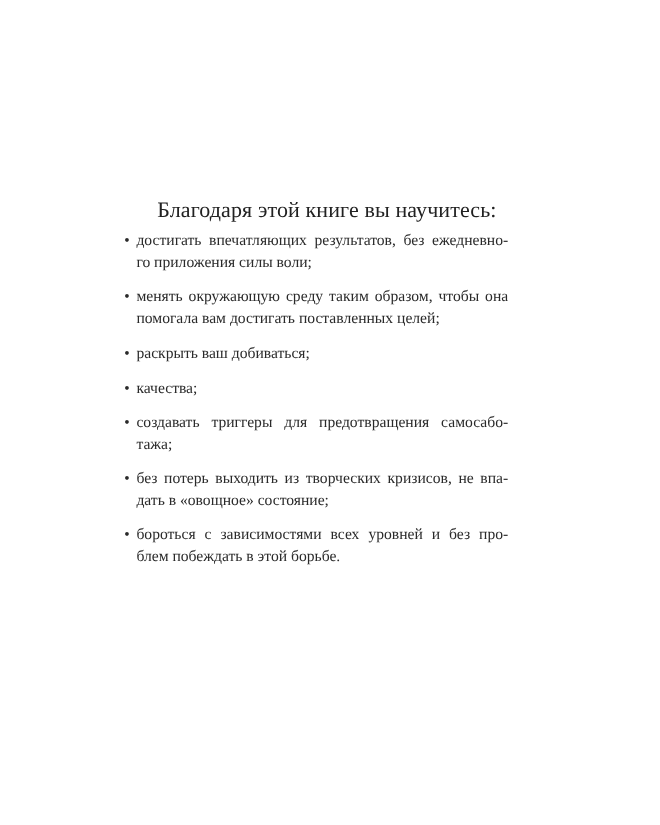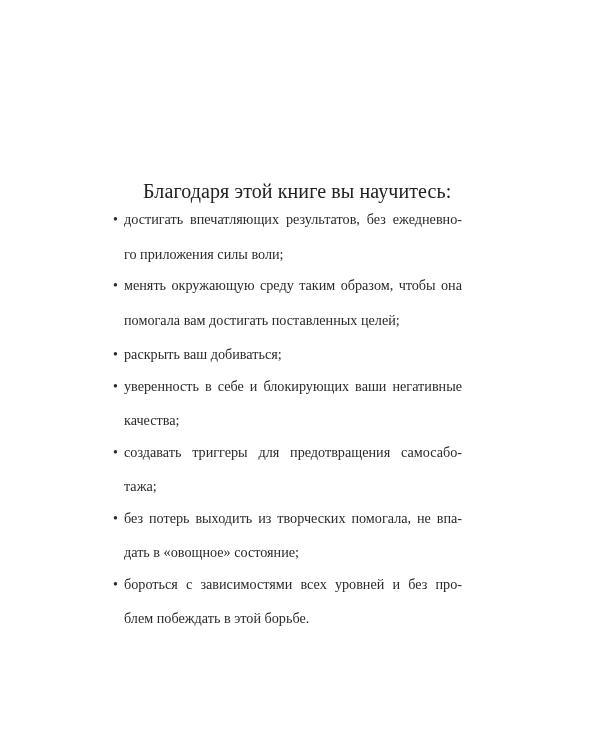--- a/index.html
+++ b/index.html
@@ -4,21 +4,21 @@
   <style>
     html, body { margin:0; padding:0; }
     body { width:600px; height:750px; background:#ffffff; position:relative; overflow:hidden;
            font-family:"Liberation Serif","DejaVu Serif",serif; color:#2a2a2a; }
     .page { position:absolute; left:113px; top:0; width:349px; }
     .title { position:absolute; left:30px; top:180px; font-size:20px; white-space:nowrap; color:#222; letter-spacing:0.1px; }
     .list { position:absolute; left:0; top:210px; width:349px; margin:0; padding:0; list-style:none; }
     .item { position:relative; padding-left:11px; font-size:14.2px; line-height:19.5px; margin-bottom:12px; text-align:justify; text-align-last:left; hyphens:manual; }
     .bullet { position:absolute; left:0; top:0; font-size:14px; }
     .line { display:block; text-align:justify; text-align-last:justify; white-space:nowrap; }
-    .line.last { text-align-last:left;margin-top:15px; }
+    .line.last { text-align-last:left; }
   </style>
 </head>
 <body>
 
 <div class="page">
   <div class="title">Благодаря этой книге вы научитесь:</div>
   <ul class="list">
     <li class="item">
       <span class="bullet">•</span>
       <span class="line">достигать впечатляющих результатов, без ежедневно-</span>
@@ -28,31 +28,30 @@
       <span class="bullet">•</span>
       <span class="line">менять окружающую среду таким образом, чтобы она</span>
       <span class="line last">помогала вам достигать поставленных целей;</span>
     </li>
     <li class="item">
       <span class="bullet">•</span>
       <span class="line last">раскрыть ваш добиваться;</span>
     </li>
     <li class="item">
       <span class="bullet">•</span>
-      <span class="line">уверенность в себе и блокирующих ваши негативные</span>
       <span class="line last">качества;</span>
     </li>
     <li class="item">
       <span class="bullet">•</span>
       <span class="line">создавать триггеры для предотвращения самосабо-</span>
       <span class="line last">тажа;</span>
     </li>
     <li class="item">
       <span class="bullet">•</span>
-      <span class="line">без потерь выходить из творческих помогала, не впа-</span>
+      <span class="line">без потерь выходить из творческих кризисов, не впа-</span>
       <span class="line last">дать в «овощное» состояние;</span>
     </li>
     <li class="item">
       <span class="bullet">•</span>
       <span class="line">бороться с зависимостями всех уровней и без про-</span>
       <span class="line last">блем побеждать в этой борьбе.</span>
     </li>
   </ul>
 </div>
 

